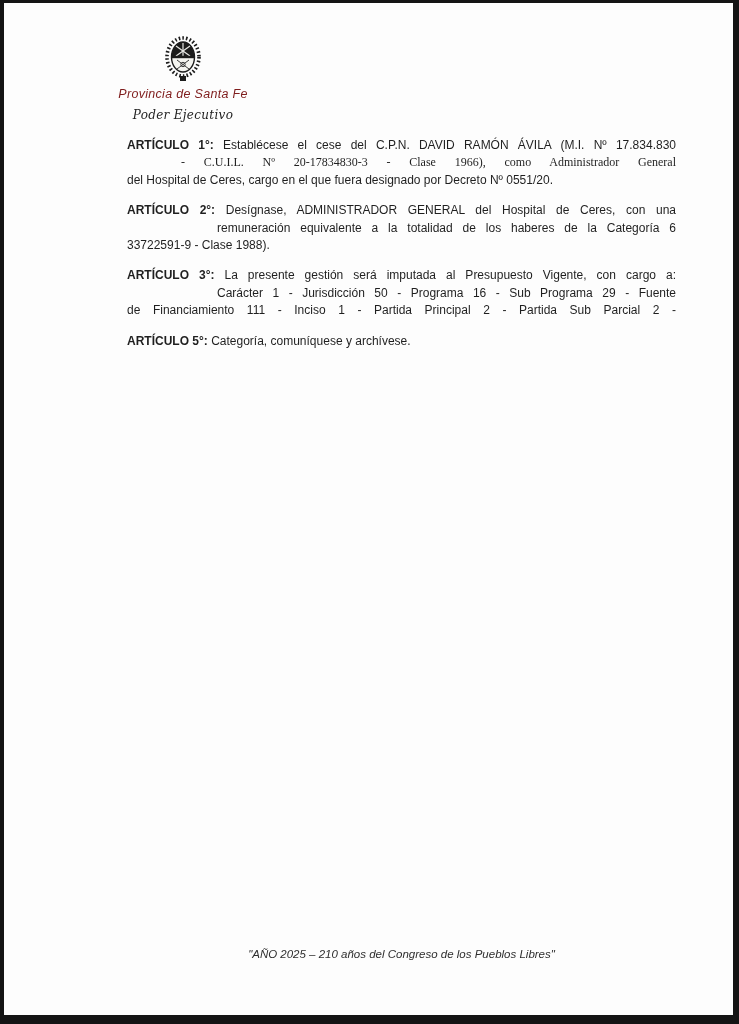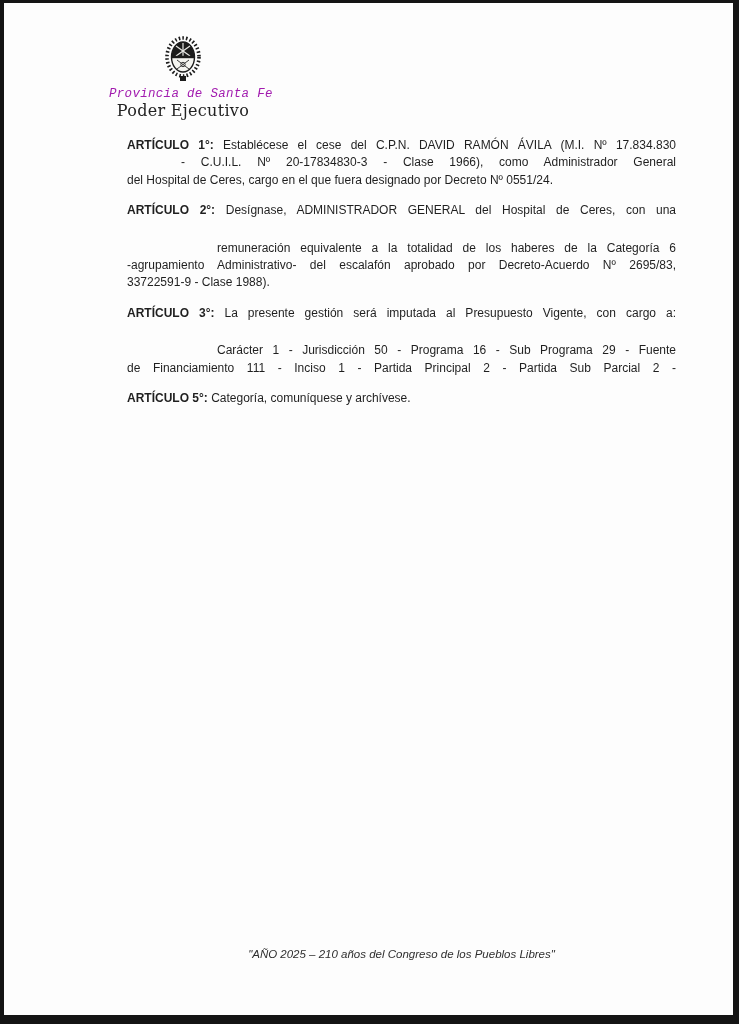--- a/index.html
+++ b/index.html
@@ -17,49 +17,50 @@
   }
   
   .header {
     position: absolute;
     left: 105px; top: 33px; width: 148px;
     text-align: center;
     color: #1d1d1d;
   }
   .seal-wrap { display: block; height: 48px; margin-bottom: 3px; }
   .province {
-    font-family: Liberation Mono, monospace;
+    font-family: Liberation Sans, sans-serif;
     font-style: italic;
     font-size: 12.5px;
     letter-spacing: 0.3px;
     white-space: nowrap;
     margin-top: 2px;
-    color: #a21caf;
+    color: #7f1d1d;
   }
   .branch {
     font-family: "DejaVu Serif", serif;
-    font-size: 16px;
+    font-style: italic;
+    font-size: 12px;
     letter-spacing: 0.3px;
     white-space: nowrap;
-    margin-top: 0;
+    margin-top: 7px;
     color: #232323;
   }
   
   .content {
     position: absolute;
     left: 123px; top: 134px; width: 549px;
     color: #1f1f1f;
     font-size: 12px;
     line-height: 17.4px;
   }
   .article { margin: 0 0 13px 0; }
   .ln { white-space: nowrap; overflow: hidden; }
   .just { text-align: justify; text-align-last: justify; }
-  .ind-sm { padding-left: 54px; }
-  .ind-lg { padding-left: 90px; margin-top: 20px; }
+  .ind-sm { padding-left: 54px; font-family: Liberation Serif, serif; }
+  .ind-lg { padding-left: 90px; }
   .lbl { font-weight: bold; }
   
   .footer {
     position: absolute;
     left: 123px; top: 945px; width: 549px;
     text-align: center;
     font-style: italic;
     font-size: 11.5px;
     color: #2e2e2e;
   }
@@ -87,27 +88,26 @@
     </span>
     <div class="province">Provincia de Santa Fe</div>
     <div class="branch">Poder Ejecutivo</div>
   </div>
 
   <div class="content">
 
     <div class="article">
       <div class="ln just"><span class="lbl">ARTÍCULO 1°:</span> <span>Establécese el cese del C.P.N. DAVID RAMÓN ÁVILA (M.I. Nº 17.834.830</span></div>
       <div class="ln just ind-sm">- C.U.I.L. Nº 20-17834830-3 - Clase 1966), como Administrador General</div>
-      <div class="ln">del Hospital de Ceres, cargo en el que fuera designado por Decreto Nº 0551/24.</div>
+      <div class="ln">del Hospital de Ceres, cargo en el que fuera designado por Decreto Nº 0551/20.</div>
     </div>
 
     <div class="article">
       <div class="ln just"><span class="lbl">ARTÍCULO 2°:</span> <span>Desígnase, ADMINISTRADOR GENERAL del Hospital de Ceres, con una</span></div>
       <div class="ln just ind-lg">remuneración equivalente a la totalidad de los haberes de la Categoría 6</div>
-      <div class="ln just">-agrupamiento Administrativo- del escalafón aprobado por Decreto-Acuerdo Nº 2695/83,</div>
       <div class="ln">33722591-9 - Clase 1988).</div>
     </div>
 
     <div class="article">
       <div class="ln just"><span class="lbl">ARTÍCULO 3°:</span> <span>La presente gestión será imputada al Presupuesto Vigente, con cargo a:</span></div>
       <div class="ln just ind-lg">Carácter 1 - Jurisdicción 50 - Programa 16 - Sub Programa 29 - Fuente</div>
       <div class="ln just">de Financiamiento 111 - Inciso 1 - Partida Principal 2 - Partida Sub Parcial 2 -</div>
     </div>
 
 

